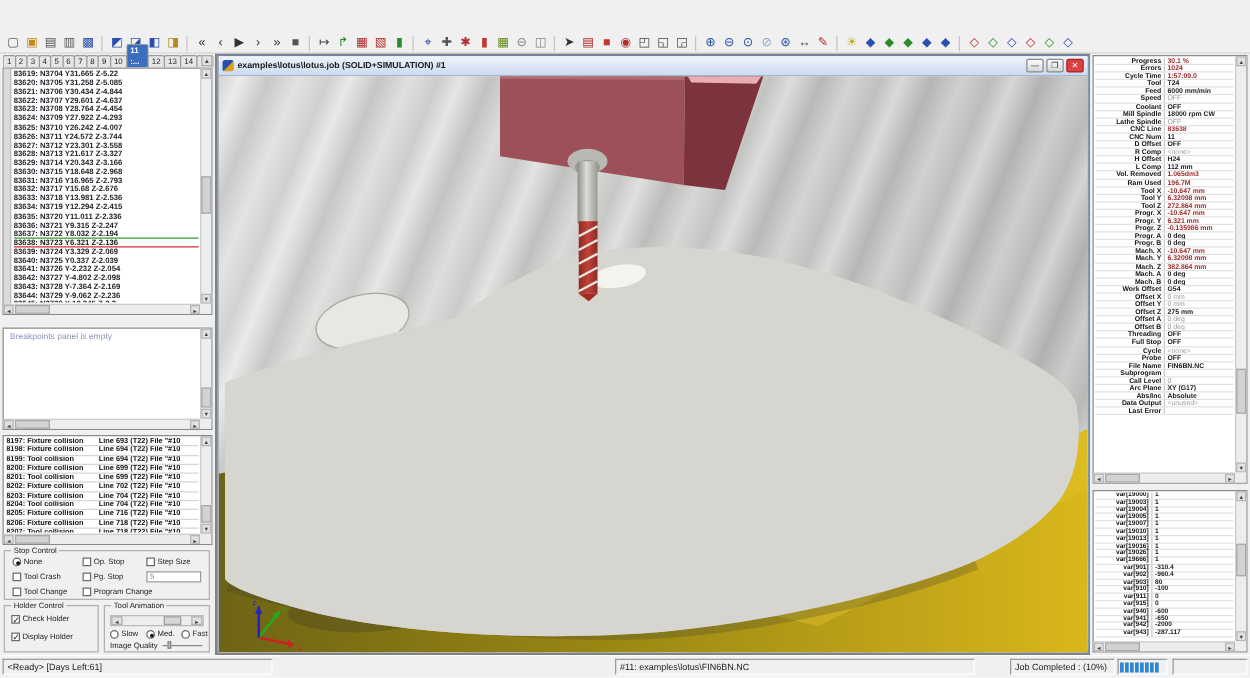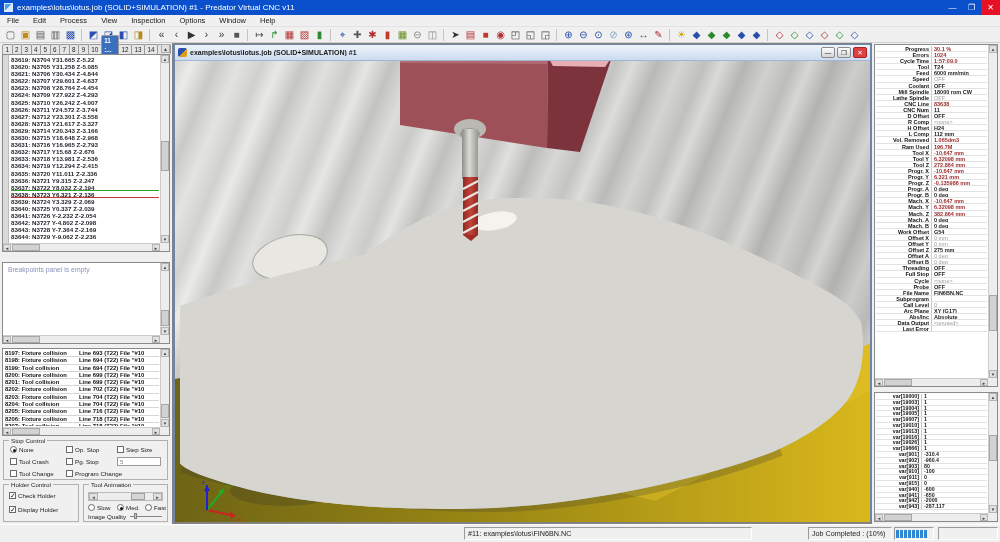--- a/index.html
+++ b/index.html
@@ -112,41 +112,21 @@
   .sbar{position:absolute;left:0;top:524px;width:1000px;height:18px;background:#f0f0f0;border-top:1px solid #fff;}
   .seg{position:absolute;top:2px;height:13px;border:1px solid;border-color:#9a9a9a #fff #fff #9a9a9a;font-size:7.2px;line-height:11px;padding-left:3px;color:#222;white-space:nowrap;overflow:hidden;}
   .prog{display:flex;align-items:center;gap:1px;padding:2px 1px;}
   .prog b{width:3px;height:8px;background:#2f86d2;flex:none;}
 </style>
 </head>
 <body>
 
 <div id="app">
 
-  <div class="titlebar">
-    <span class="app-icon"></span>
-    <span class="title-text">examples\lotus\lotus.job (SOLID+SIMULATION) #1 - Predator Virtual CNC v11</span>
-    <div class="win-btns">
-      <span class="win-btn">—</span>
-      <span class="win-btn">❐</span>
-      <span class="win-btn close">✕</span>
-    </div>
-  </div>
-
-  <div class="menubar">
-
-  <span class="menu-item">File</span>
-      <span class="menu-item">Edit</span>
-      <span class="menu-item">Process</span>
-      <span class="menu-item">View</span>
-      <span class="menu-item">Inspection</span>
-      <span class="menu-item">Options</span>
-      <span class="menu-item">Window</span>
-      <span class="menu-item">Help</span>
-    </div>
+
 
   <div class="toolbar">
 
   <span class="tb">
         <i style="color: rgb(90, 90, 90);">▢</i>
       </span>
       <span class="tb">
         <i style="color: rgb(192, 138, 32);">▣</i>
       </span>
       <span class="tb">
@@ -989,21 +969,22 @@
       <div class="hscroll">
         <span class="arr lf">◄</span>
         <div class="hthumb"></div>
         <span class="arr rt">►</span>
       </div>
       <div class="grip"></div>
     </div>
   </div>
 
   <div class="sbar">
-    <div class="seg" style="left:464px;width:288px;">#11: examples\lotus\FIN6BN.NC</div>
+    <div class="seg" style="left:2px;width:216px;">&lt;Ready&gt; [Days Left:61]</div>
+    <div class="seg" style="left:492px;width:288px;">#11: examples\lotus\FIN6BN.NC</div>
     <div class="seg" style="left:808px;width:84px;">Job Completed : (10%)</div>
     <div class="seg prog" style="left:894px;width:40px;">
       <b></b>
         <b></b>
         <b></b>
         <b></b>
         <b></b>
         <b></b>
         <b></b>
         <b></b>

